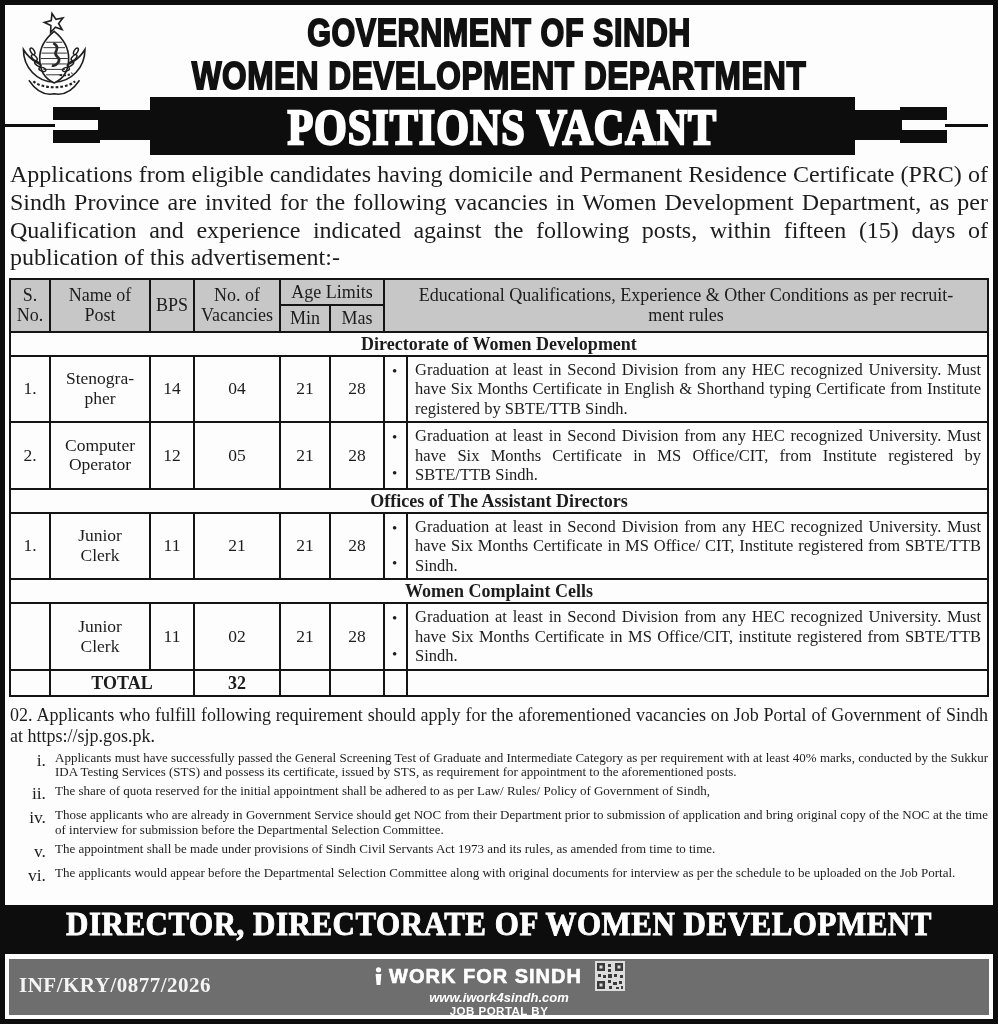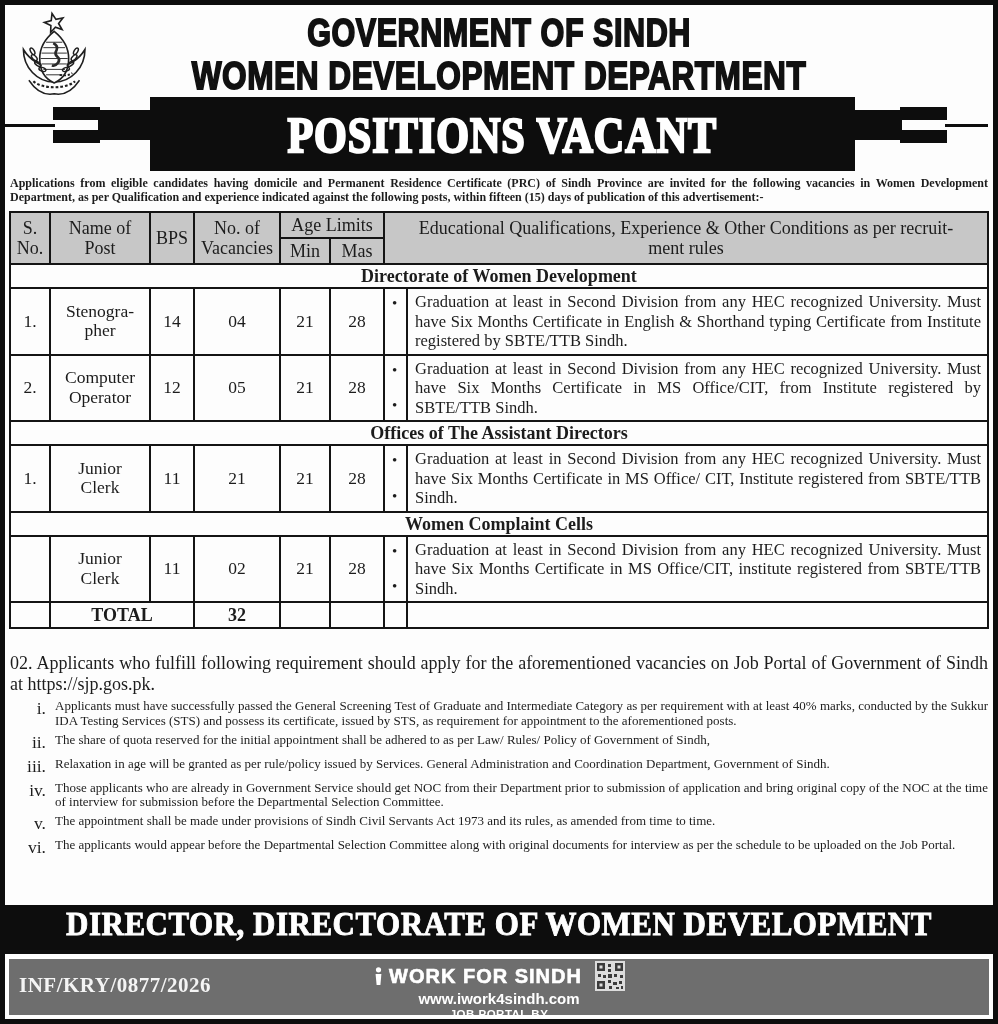--- a/index.html
+++ b/index.html
@@ -10,72 +10,72 @@
   
   .hdr{position:relative;height:90px;flex:0 0 auto;}
   .crest{position:absolute;left:13px;top:4px;}
   .titles{padding-top:11px;text-align:center;}
   .t1,.t2{font-family:"Liberation Sans",sans-serif;font-weight:bold;color:#111;
           -webkit-text-stroke:1.4px #111;letter-spacing:0.5px;line-height:1.18;}
   .t1{font-size:30px;transform:scale(1.02,1.28);transform-origin:50% 60%;}
   .t2{font-size:31px;transform:scale(1.02,1.28);transform-origin:50% 40%;margin-top:6px;}
 
   
-  .banner-row{position:relative;height:74px;flex:0 0 auto;margin-top:2px;}
+  .banner-row{position:relative;height:58px;flex:0 0 auto;margin-top:2px;}
   .hline{position:absolute;top:27px;height:3px;background:#0d0d0d;}
   .hline.l{left:0;width:50px;} .hline.r{right:5px;width:43px;}
   .bar{position:absolute;background:#0d0d0d;}
   .bL1{left:48px;top:10px;width:47px;height:13px;} .bL2{left:48px;top:33px;width:47px;height:13px;}
   .stemL{left:93px;top:13px;width:54px;height:30px;}
   .bR1{right:46px;top:10px;width:47px;height:13px;} .bR2{right:46px;top:33px;width:47px;height:13px;}
   .stemR{right:91px;top:13px;width:54px;height:30px;}
   .banner{position:absolute;left:145px;right:138px;top:0;bottom:0;background:#0d0d0d;color:#fff;
           display:flex;align-items:center;justify-content:center;}
   .banner span{font-family:"Liberation Serif",serif;font-weight:bold;font-size:43px;letter-spacing:1px;
           -webkit-text-stroke:2px #fff;transform:scale(0.98,1.18);white-space:nowrap;}
 
   
-  .intro{margin:6px 5px 4px;font-size:12px;line-height:1.16;text-align:justify;font-weight:bold;}
+  .intro{margin:6px 5px 4px;font-size:24px;line-height:1.16;text-align:justify;}
 
   
   table.vac{border-collapse:collapse;width:calc(100% - 8px);margin:2px 4px 0;table-layout:fixed;}
   table.vac th,table.vac td{border:2px solid #141414;}
   thead th{background:#c7c7c7;font-weight:normal;font-size:18px;text-align:center;
            white-space:pre-line;line-height:1.12;padding:2px 0;}
   tbody td{text-align:center;font-size:17.5px;padding:1px 2px;white-space:pre-line;vertical-align:middle;line-height:1.12;}
   tr.section-row td{font-weight:bold;font-size:18px;padding:1px 0;}
   td.qual{text-align:left;padding:3px 6px 3px 30px;position:relative;vertical-align:top;}
   td.qual::before{content:"";position:absolute;left:21px;top:-2px;bottom:-2px;width:2px;background:#141414;}
   .bullet{position:absolute;left:7px;font-size:15px;line-height:1;}
   .b1{top:7px;} .b2{bottom:7px;}
   .qtext{text-align:justify;font-size:16.5px;line-height:1.18;}
   td.total-label,td.total-value{font-weight:bold;font-size:18px;padding:2px 0;}
 
   
-  .lower{flex:1 1 auto;min-height:0;overflow:hidden;padding:16px 5px;}
+  .lower{flex:1 1 auto;min-height:0;overflow:hidden;padding:0 5px;}
   .para02{margin:8px 0 2px;font-size:18px;line-height:1.16;text-align:justify;}
   .cond{display:flex;margin:4px 0 0;}
   .cnum{flex:0 0 36px;text-align:right;padding-right:9px;font-size:17.5px;line-height:1.14;}
   .ctext{flex:1;text-align:justify;font-size:13px;line-height:1.14;}
 
   
   .director{flex:0 0 auto;background:#0d0d0d;color:#fff;text-align:center;padding:1px 0 12px;}
   .director span{font-family:"Liberation Serif",serif;font-weight:bold;font-size:31px;
                  -webkit-text-stroke:0.8px #fff;letter-spacing:0.5px;transform:scale(1,1.08);display:inline-block;}
 
   
   .footer{flex:0 0 auto;background:#fdfdfd;padding:3px 2px 2px;}
   .footer-inner{position:relative;background:#6e6e6e;border:2px solid #fff;height:56px;}
   .ref{position:absolute;left:10px;bottom:17px;color:#f4f4f4;font-family:"Liberation Serif",serif;
        font-weight:bold;font-size:21px;letter-spacing:0.5px;}
   .brand{position:absolute;left:0;right:0;top:2px;text-align:center;color:#fff;
          font-family:"Liberation Sans",sans-serif;line-height:1.1;}
   .brand-line{display:flex;align-items:center;justify-content:center;gap:5px;}
   .brand-text{font-size:20px;font-weight:bold;letter-spacing:1px;-webkit-text-stroke:0.6px #fff;}
-  .url{font-size:15px;font-weight:bold;}
+  .url{font-size:13px;font-weight:bold;font-style:italic;}
   .portal{font-size:11.5px;font-weight:bold;letter-spacing:0.5px;}
   .qr{margin-left:8px;}
 </style>
 </head>
 <body>
 
 <div class="frame">
 
   <div class="hdr">
     <div class="crest">
@@ -224,24 +224,20 @@
   <div class="lower">
     <p class="para02">02. Applicants who fulfill following requirement should apply for the aforementioned vacancies on Job Portal of Government of Sindh at https://sjp.gos.pk.</p>
     <div>
         <div class="cond">
           <span class="cnum">i.</span>
           <div class="ctext">Applicants must have successfully passed the General Screening Test of Graduate and Intermediate Category as per requirement with at least 40% marks, conducted by the Sukkur IDA Testing Services (STS) and possess its certificate, issued by STS, as requirement for appointment to the aforementioned posts.</div>
         </div>
         <div class="cond">
           <span class="cnum">ii.</span>
           <div class="ctext">The share of quota reserved for the initial appointment shall be adhered to as per Law/ Rules/ Policy of Government of Sindh,</div>
-        </div>
-        <div class="cond">
-          <span class="cnum">iii.</span>
-          <div class="ctext">Relaxation in age will be granted as per rule/policy issued by Services. General Administration and Coordination Department, Government of Sindh.</div>
         </div>
         <div class="cond">
           <span class="cnum">iv.</span>
           <div class="ctext">Those applicants who are already in Government Service should get NOC from their Department prior to submission of application and bring original copy of the NOC at the time of interview for submission before the Departmental Selection Committee.</div>
         </div>
         <div class="cond">
           <span class="cnum">v.</span>
           <div class="ctext">The appointment shall be made under provisions of Sindh Civil Servants Act 1973 and its rules, as amended from time to time.</div>
         </div>
         <div class="cond">

